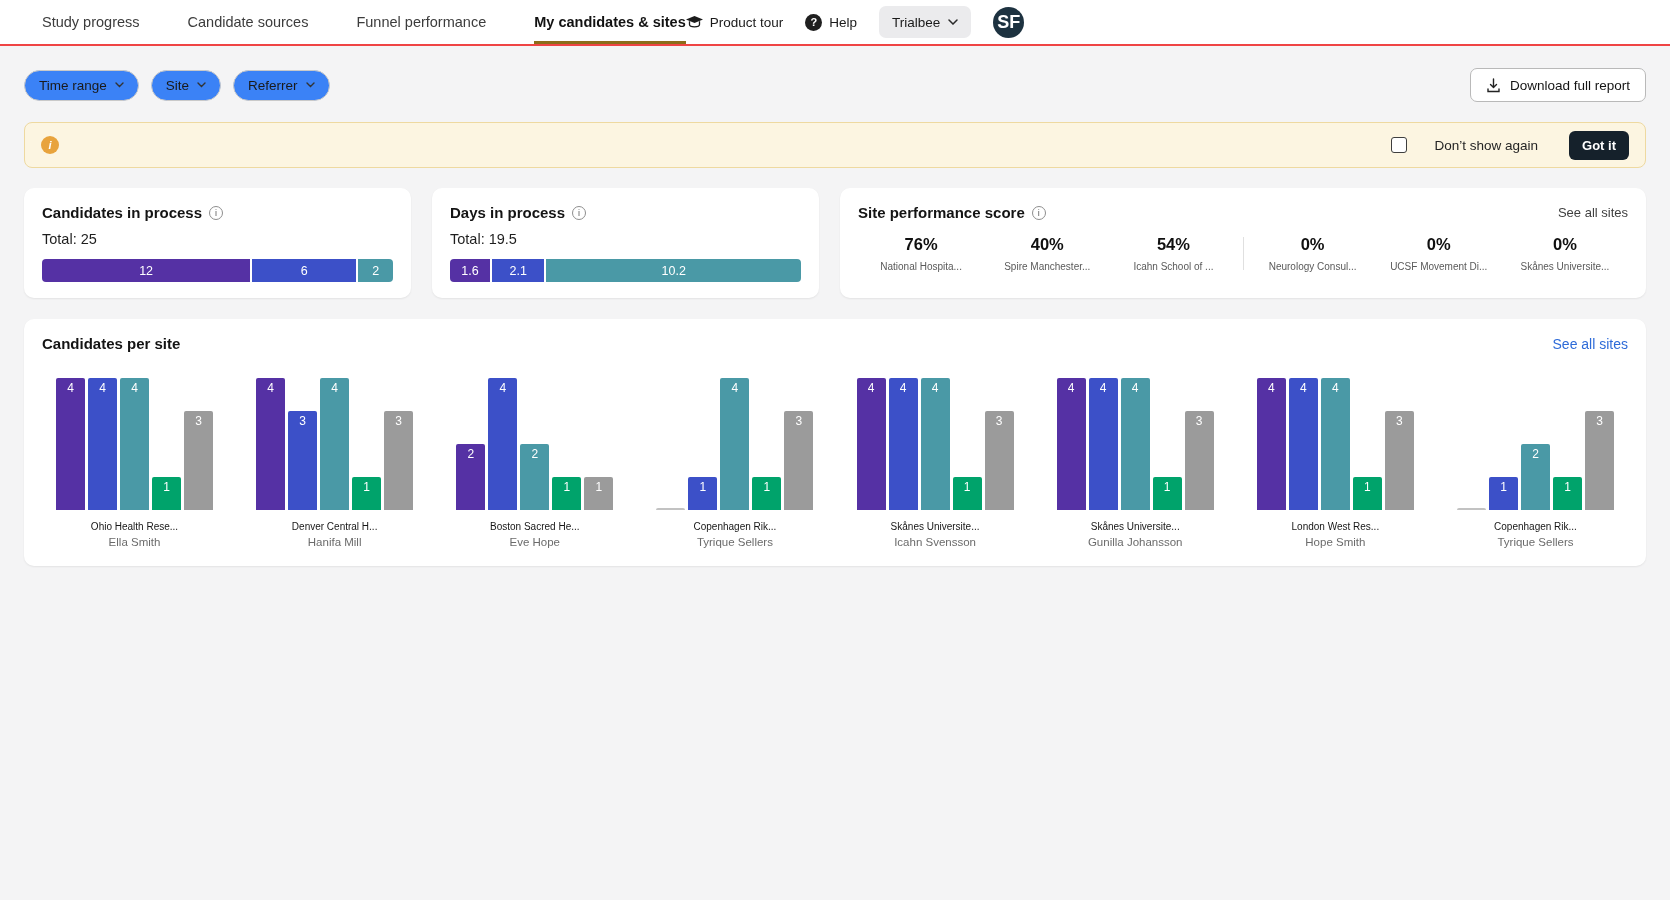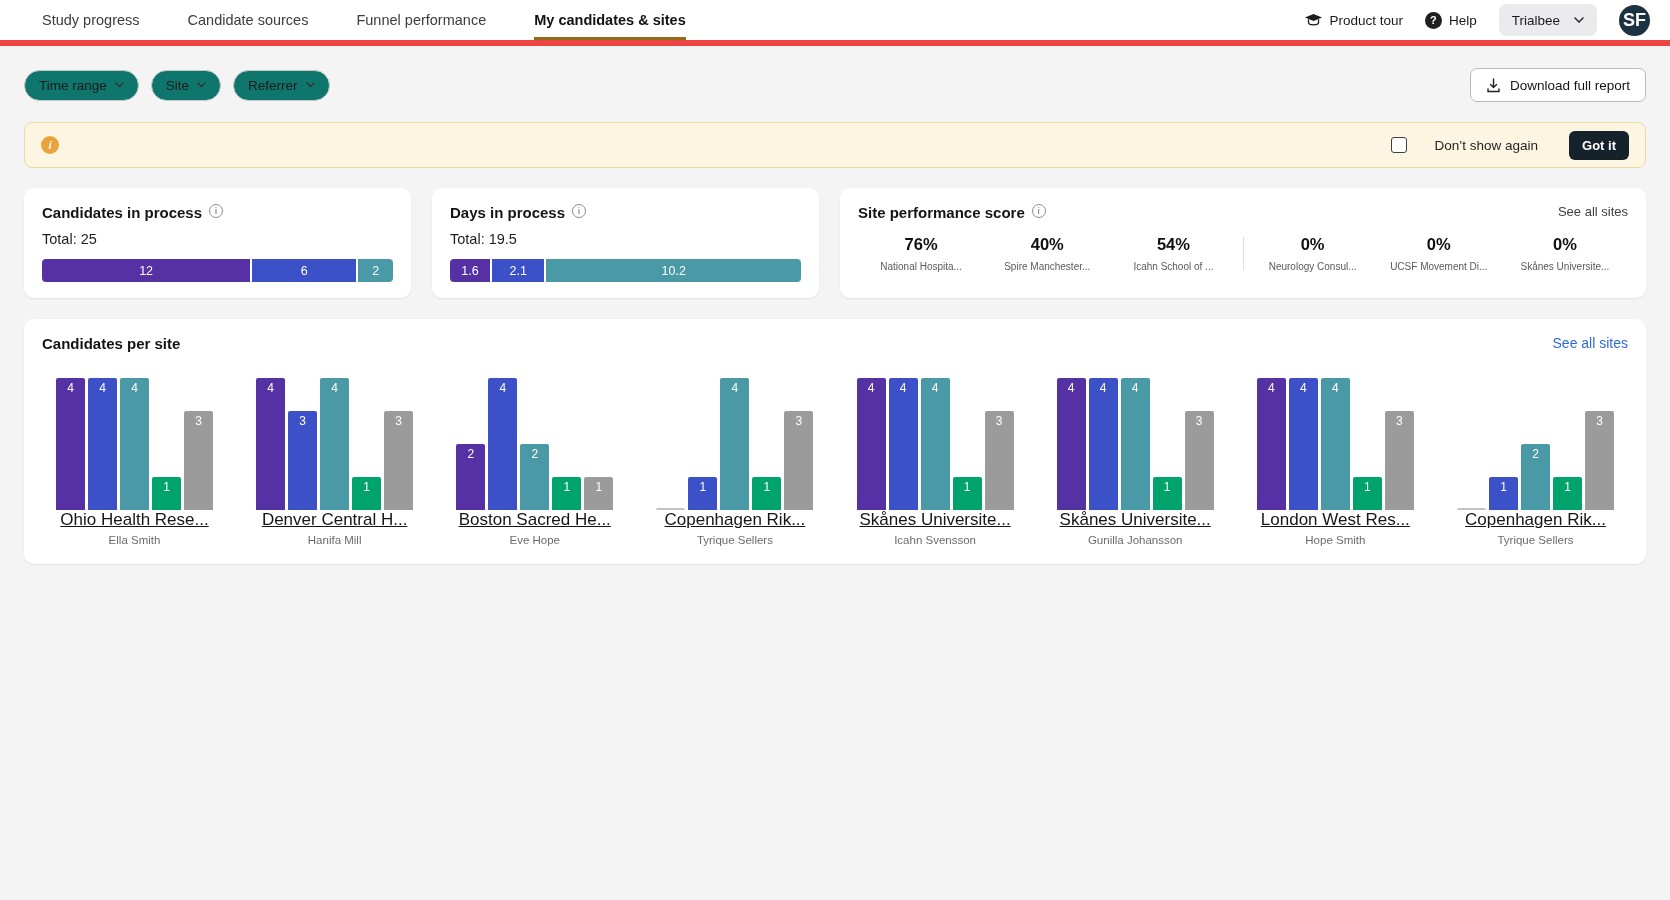--- a/index.html
+++ b/index.html
@@ -1,52 +1,52 @@
 <!DOCTYPE html>
 <html><head>
 <meta charset="utf-8">
 <style>
   * { box-sizing: border-box; margin: 0; padding: 0; }
   html, body { width: 1670px; height: 900px; }
   body { font-family: "Liberation Sans", sans-serif; background: #f4f4f5; overflow: hidden; color: #1a1a1a; }
   button { font-family: inherit; border: none; background: none; cursor: pointer; }
 
   
-  .topnav { height: 46px; background: #fff; border-bottom: 6px solid #ef4444; display: flex; justify-content: space-between; padding: 0 20px 0 42px; }
+  .topnav { height: 46px; background: #fff; border-bottom: 2px solid #ef4444; display: flex; padding: 0 20px 0 42px; }
   .tabs { display: flex; gap: 48px; }
   .tab { display: flex; align-items: center; font-size: 14.5px; color: #3c3c3c; border-bottom: 3px solid transparent; padding-top: 2px; cursor: pointer; white-space: nowrap; }
   .tab.active { font-weight: 700; color: #121212; border-bottom-color: #8c6d1a; }
   .nav-right { display: flex; align-items: center; gap: 22px; }
   .nav-link { display: flex; align-items: center; gap: 7px; font-size: 13.5px; cursor: pointer; }
   .help-badge { width: 17px; height: 17px; border-radius: 50%; background: #1f1f1f; color: #fff; font-size: 11px; font-weight: 700; display: inline-flex; align-items: center; justify-content: center; }
-  .org-pill { background: #ebebed; border-radius: 7px; height: 32px; padding: 0 13px; display: flex; align-items: center; gap: 14px; font-size: 13.5px; cursor: pointer; }
+  .org-pill { background: #ebebed; border-radius: 7px; height: 32px; padding: 0 13px; display: flex; align-items: center; gap: 8px; font-size: 13.5px; cursor: pointer; }
   .avatar { width: 31px; height: 31px; border-radius: 50%; background: #1d3240; color: #fff; font-size: 18px; font-weight: 700; display: flex; align-items: center; justify-content: center; cursor: pointer; }
   .icn { display: inline-flex; align-items: center; }
 
   
   .filter-row { display: flex; justify-content: space-between; align-items: center; padding: 22px 24px 0; }
   .pills { display: flex; gap: 12px; }
-  .pill { display: flex; align-items: center; gap: 8px; height: 31px; padding: 0 14px; background: #0f766e; border: 1px solid #c9c9c9; border-radius: 16px; font-size: 13.5px; color: #1a1a1a; }
+  .pill { display: flex; align-items: center; gap: 8px; height: 31px; padding: 0 14px; background: #3b82f6; border: 1px solid #c9c9c9; border-radius: 16px; font-size: 13.5px; color: #1a1a1a; }
   .download-btn { display: flex; align-items: center; gap: 9px; height: 34px; padding: 0 15px; background: #fff; border: 1px solid #b9b9b9; border-radius: 7px; font-size: 13.5px; color: #141414; }
 
   
   .banner { margin: 20px 24px 0; height: 46px; background: #fcf5e1; border: 1px solid #eed9a0; border-radius: 8px; display: flex; align-items: center; padding: 0 16px; }
   .banner-i { width: 18px; height: 18px; border-radius: 50%; background: #e8a33c; color: #fff; font-size: 11px; font-weight: 700; font-style: italic; display: inline-flex; align-items: center; justify-content: center; flex: none; }
   .banner-text { margin-left: 13px; font-size: 13.5px; color: #242424; }
   .banner-right { margin-left: auto; display: flex; align-items: center; gap: 27px; }
   .checkbox { width: 16px; height: 16px; border: 1.5px solid #3e3e3e; border-radius: 3px; background: #fff; cursor: pointer; }
   .cb-label { font-size: 13.5px; color: #242424; }
   .got-it { background: #15212b; color: #fff; font-size: 13px; font-weight: 700; padding: 7px 13px; border-radius: 6px; margin-left: 4px; }
 
   
   .cards-row { display: flex; gap: 21px; margin: 20px 24px 0; align-items: stretch; }
   .card { background: #fff; border-radius: 10px; box-shadow: 0 1px 2px rgba(0,0,0,0.07); }
   .card-small { width: 387px; flex: none; padding: 16px 18px; }
   .card-perf { flex: 1; padding: 16px 18px; }
-  .card-title-row { display: flex; gap: 7px; }
+  .card-title-row { display: flex; align-items: center; gap: 7px; }
   .card-title { font-size: 15px; font-weight: 700; color: #141414; }
   .info-i { width: 14px; height: 14px; border: 1px solid #8e8e8e; border-radius: 50%; color: #5c5c5c; font-size: 9px; display: inline-flex; align-items: center; justify-content: center; flex: none; }
   .total { font-size: 14.5px; color: #1e1e1e; margin: 10px 0 12px; }
   .hbar { display: flex; gap: 2px; height: 23px; }
   .hseg { display: flex; align-items: center; justify-content: center; color: #fff; font-size: 12.5px; min-width: 24px; flex-basis: 0; }
   .hseg:first-child { border-radius: 4px 0 0 4px; }
   .hseg:last-child { border-radius: 0 4px 4px 0; }
   .see-all-muted { margin-left: auto; font-size: 13px; color: #3f3f3f; cursor: pointer; }
   .perf-cols { display: flex; align-items: stretch; margin-top: 14px; }
   .perf-col { flex: 1; text-align: center; }
@@ -56,21 +56,21 @@
 
   
   .big-card { margin: 21px 24px; padding: 16px 18px 18px; }
   .see-all-link { font-size: 14px; color: #2e6bd8; cursor: pointer; }
   .spread { justify-content: space-between; }
   .site-chart { display: flex; justify-content: space-between; margin-top: 24px; padding: 0 14px; }
   .site-group { display: flex; flex-direction: column; align-items: center; }
   .bars { display: flex; align-items: flex-end; gap: 3px; height: 134px; }
   .vbar { width: 29px; border-radius: 2px 2px 0 0; color: #fff; font-size: 12px; display: flex; justify-content: center; align-items: flex-start; padding-top: 3px; }
   .vbar.zero { height: 2px; background: #c2c2c2; padding: 0; }
-  .site-name { font-size: 17px; color: #161616; text-decoration: underline; }
+  .site-name { margin-top: 11px; font-size: 10px; color: #161616; }
   .person-name { margin-top: 4px; font-size: 11.5px; color: #6b6b6b; }
 </style>
 </head>
 <body>
 
 <div class="topnav">
   <div class="tabs">
       <div class="tab">Study progress</div>
       <div class="tab">Candidate sources</div>
       <div class="tab">Funnel performance</div>

